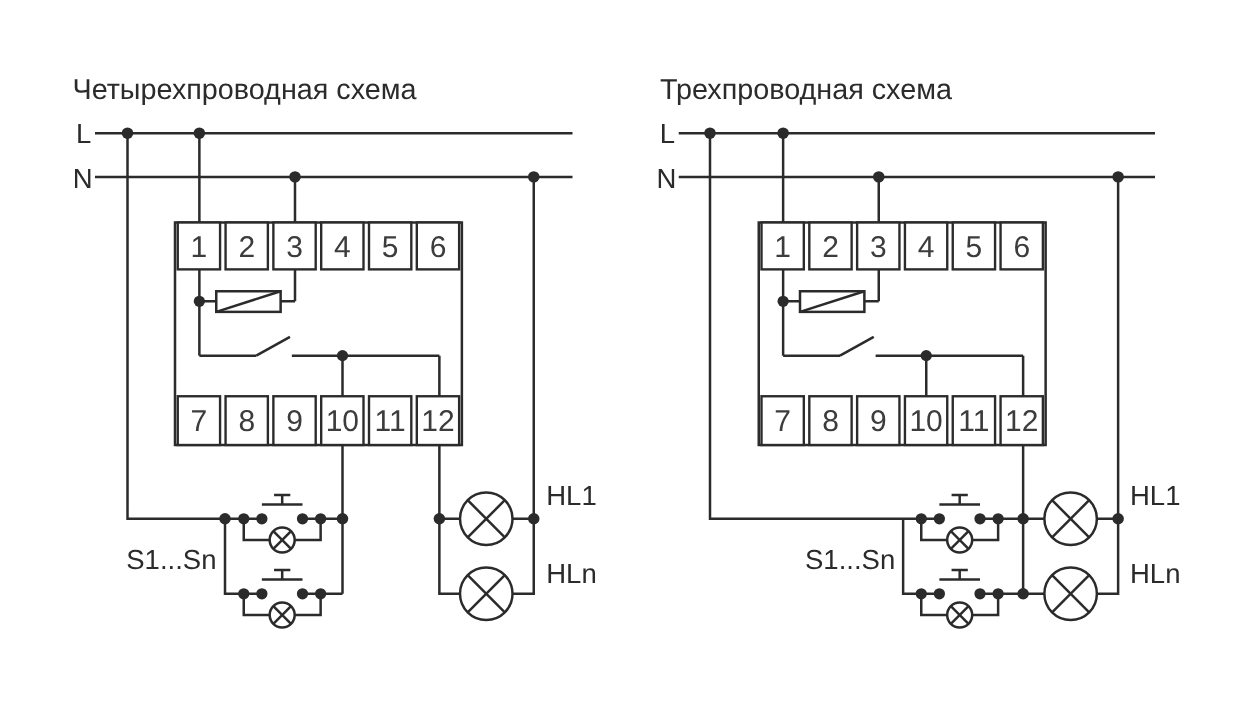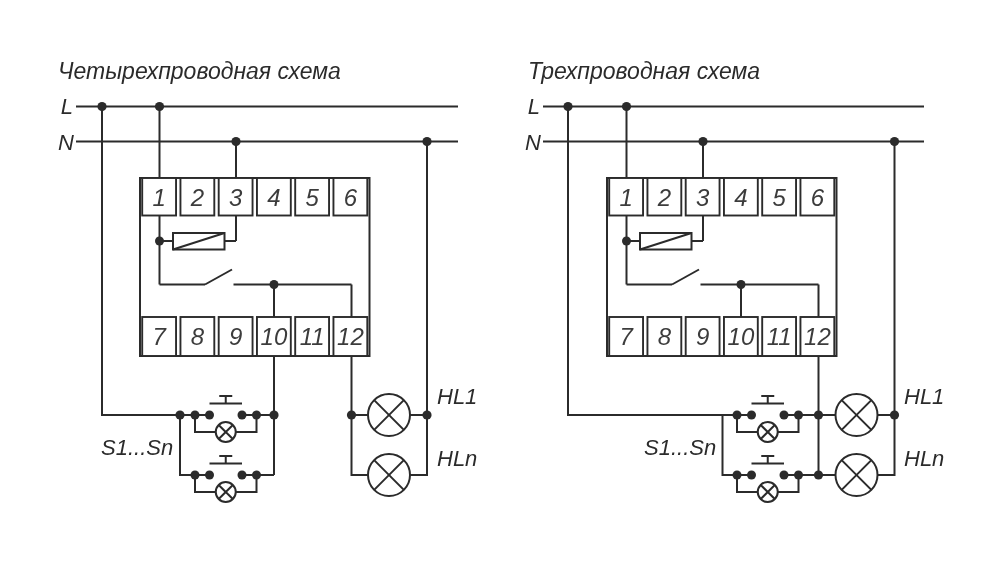--- a/index.html
+++ b/index.html
@@ -1,17 +1,17 @@
 <!DOCTYPE html>
 <html><head>
 <meta charset="utf-8">
 <style>
   html,body{margin:0;padding:0;background:#ffffff;}
   .page{position:relative;width:1000px;height:561px;background:#ffffff;overflow:hidden;
-        font-family:"Liberation Sans","DejaVu Sans",sans-serif;font-style:italic;}
+        font-family:"Liberation Sans","DejaVu Sans",sans-serif;}
   svg{display:block;}
   .wire{stroke:#2b2b2b;stroke-width:2;fill:none;}
   .dot{fill:#2b2b2b;stroke:none;}
   .cell{fill:#ffffff;stroke:#2b2b2b;stroke-width:1.9;}
   .box-outline{fill:none;stroke:#2b2b2b;stroke-width:2;}
   text{fill:#2b2b2b;font-family:"Liberation Sans","DejaVu Sans",sans-serif;}
   .title{font-size:23px;}
   .bus-label{font-size:22px;text-anchor:end;}
   .terminal-num{font-size:24px;text-anchor:middle;fill:#3c3c3c;}
   .side-label{font-size:22px;}

